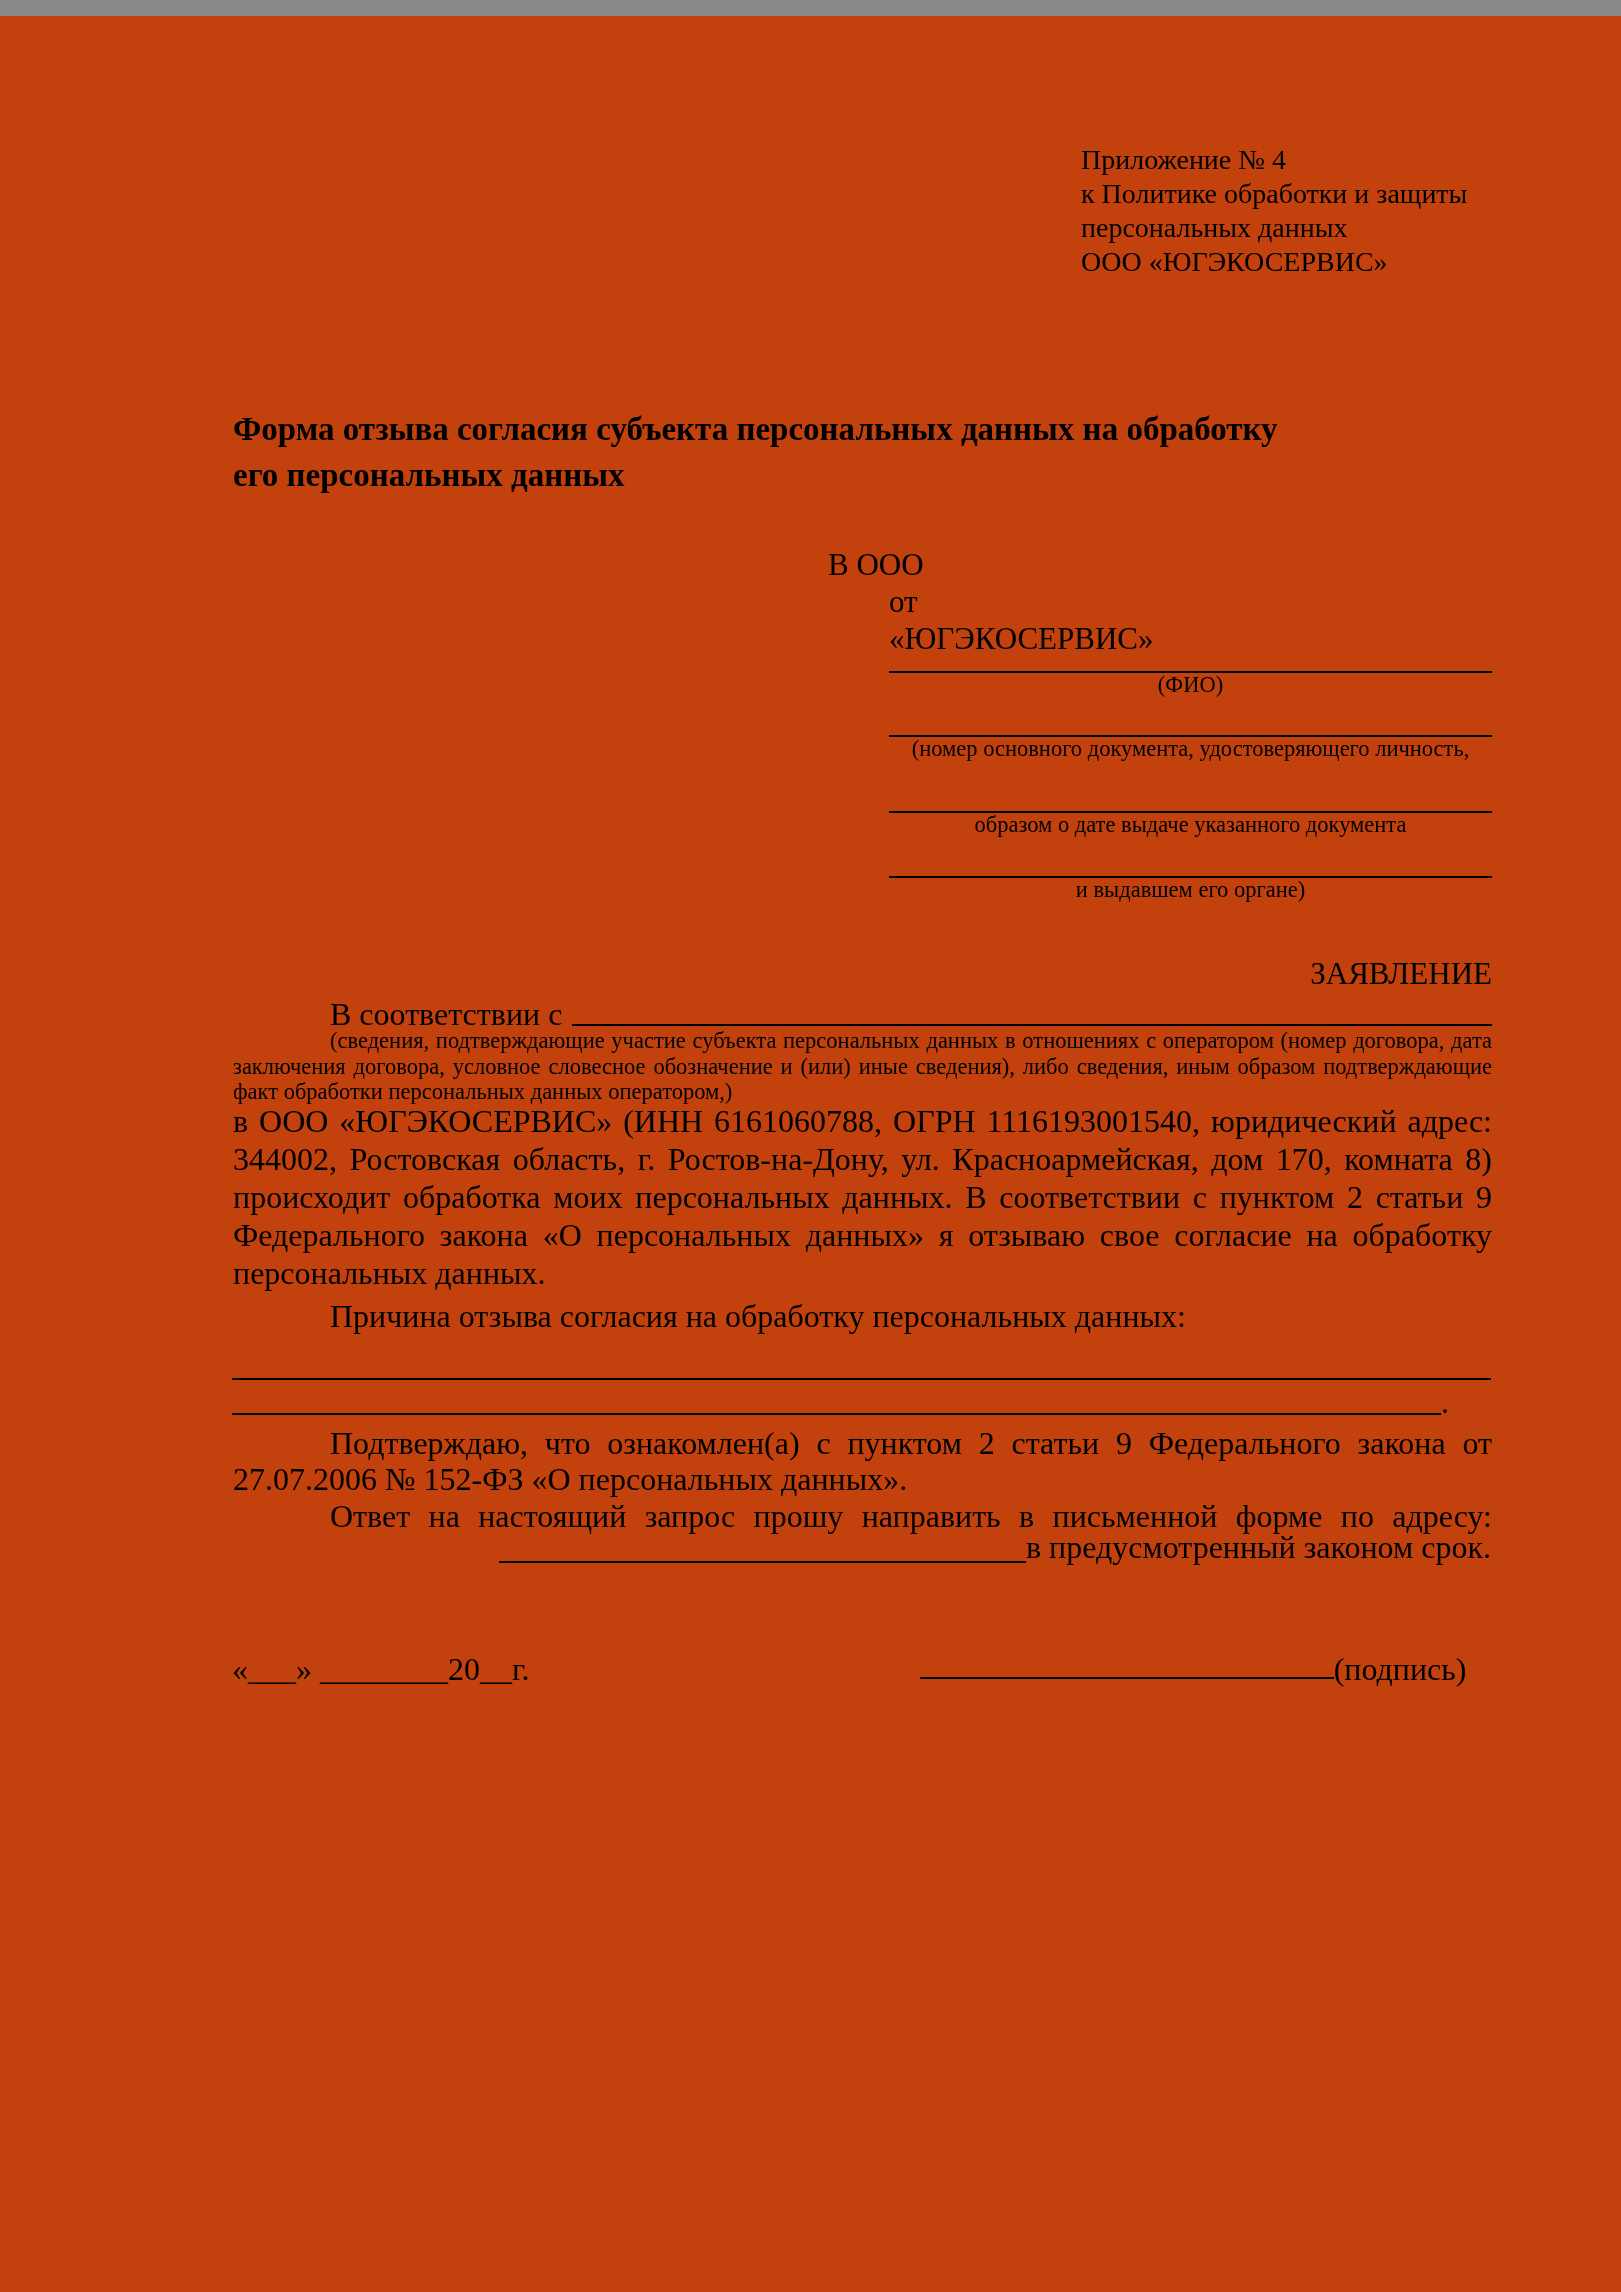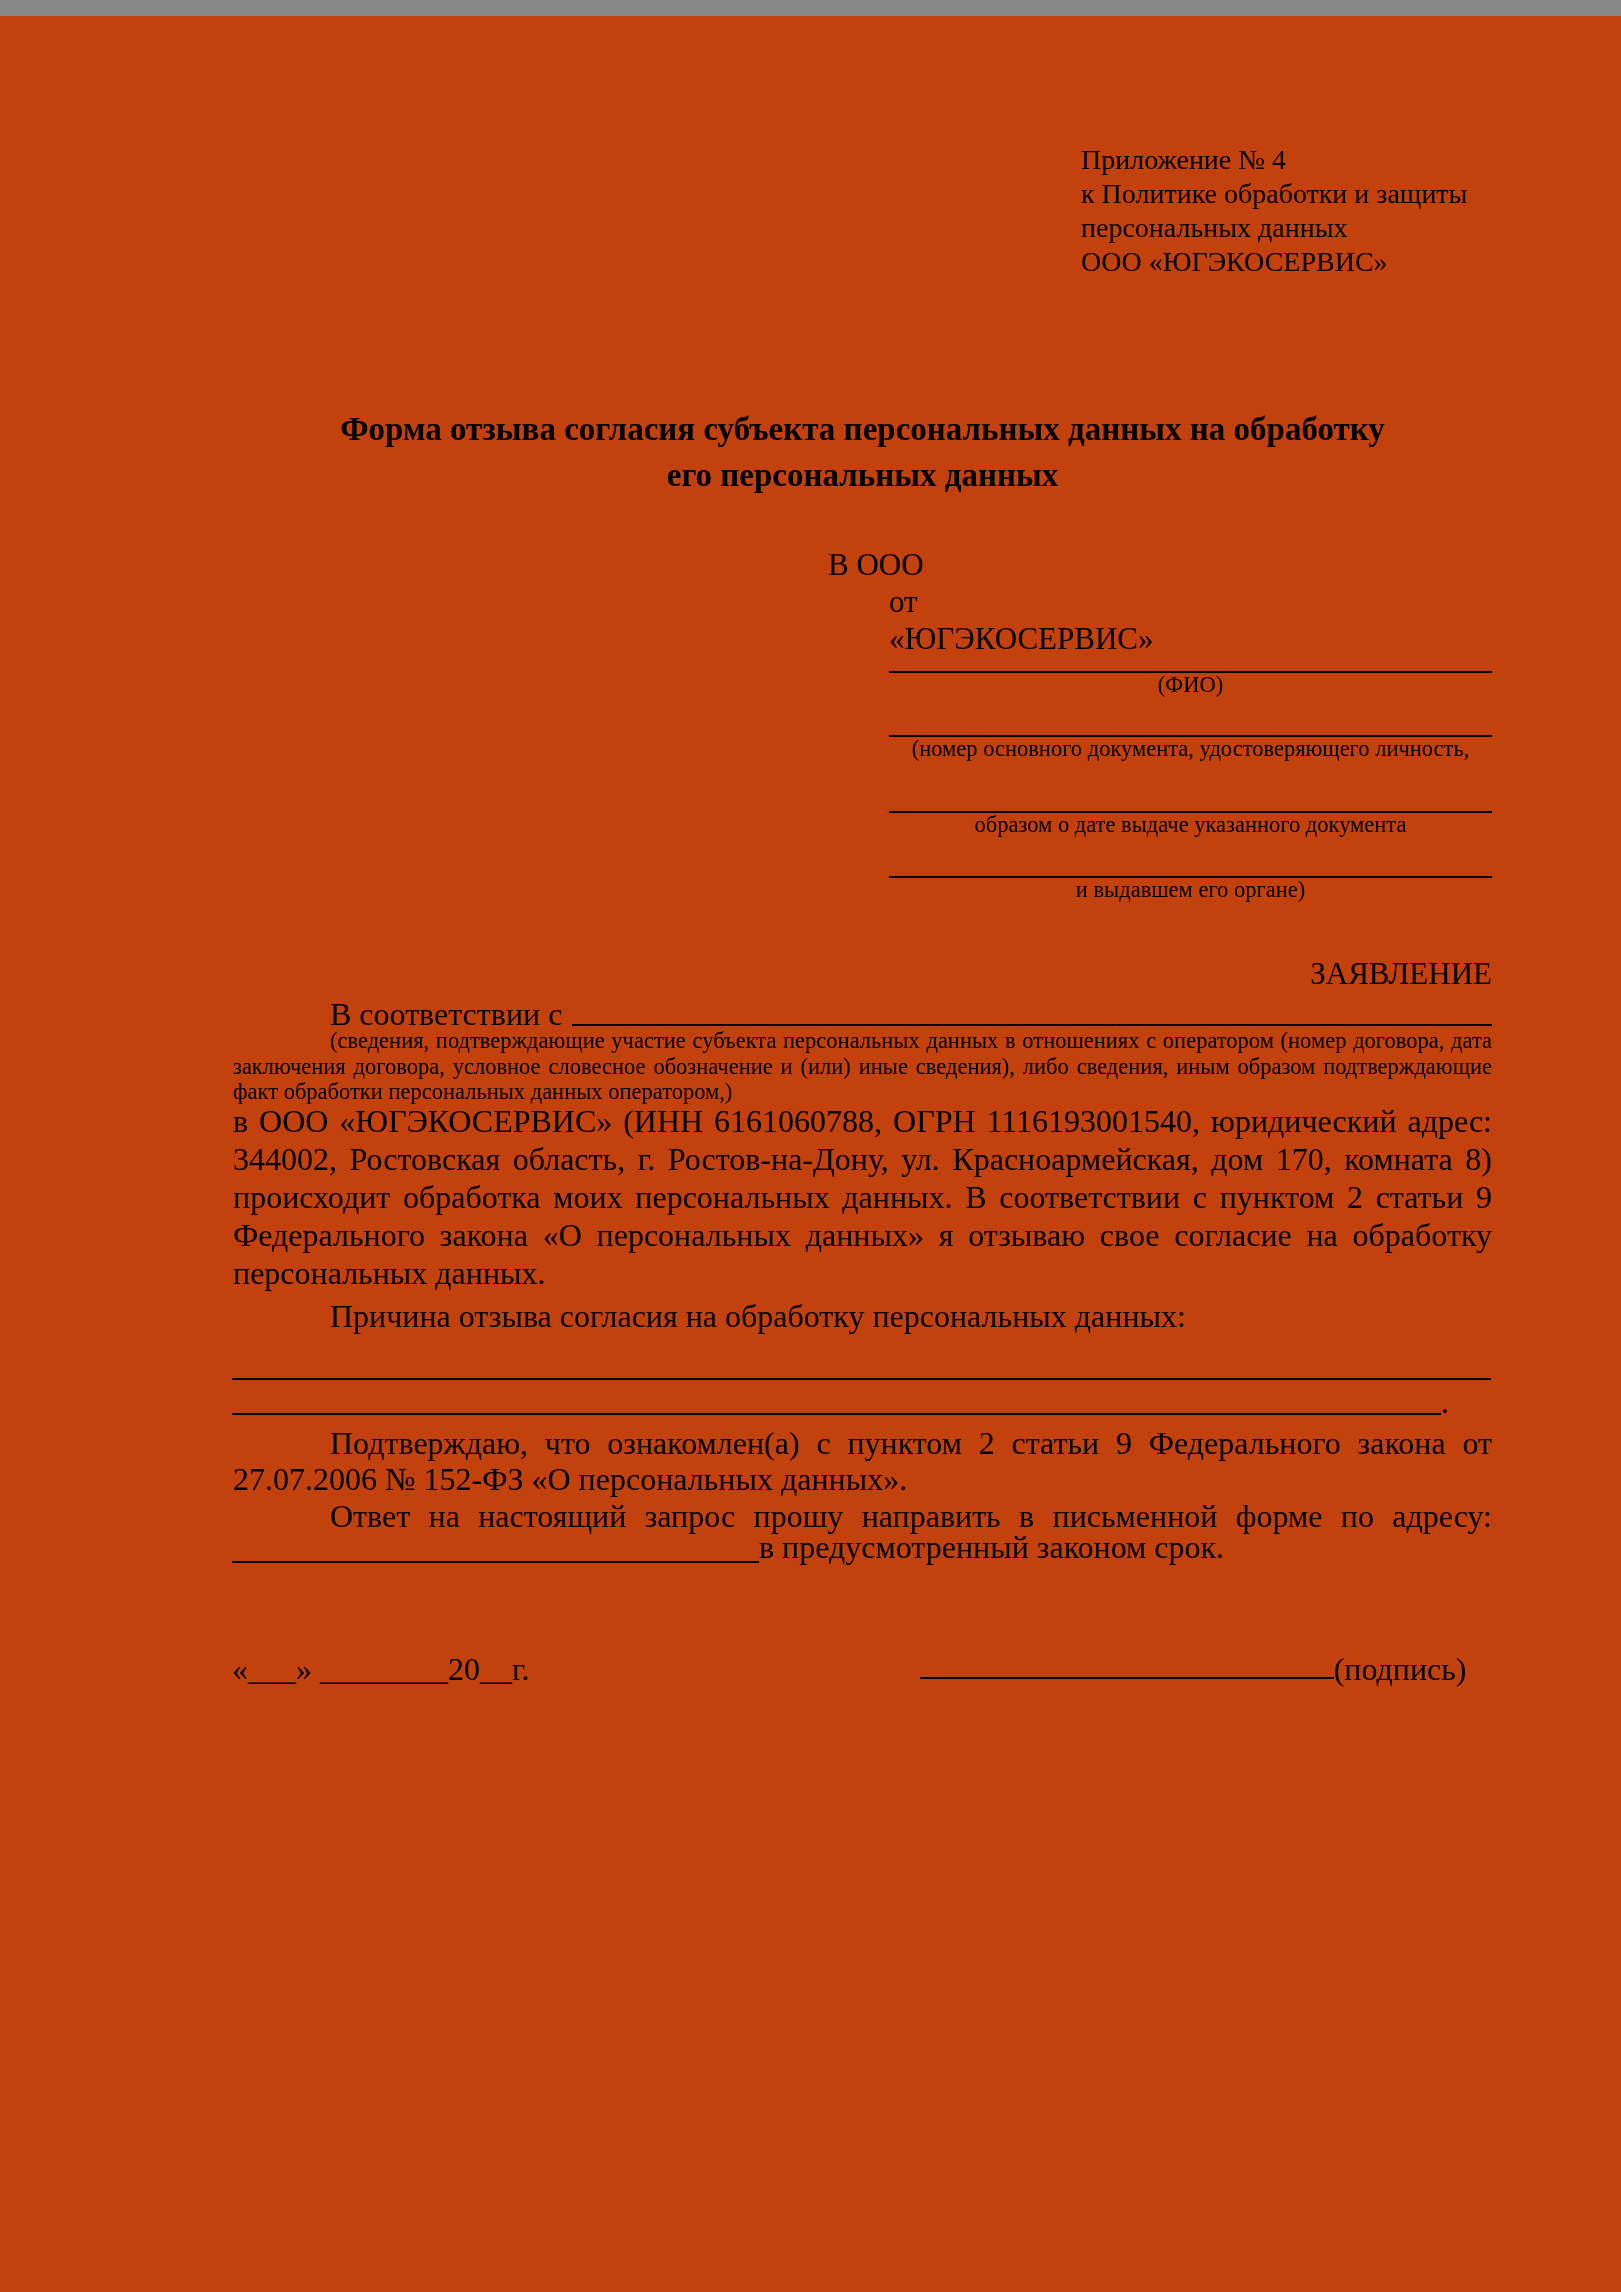--- a/index.html
+++ b/index.html
@@ -8,21 +8,21 @@
     width:1621px;height:2293px;
     margin:16px auto;
     background:#c2410c;
     color:#000000;
     font-family:"Liberation Serif","DejaVu Serif",serif;
     overflow:hidden;
   }
   
   .appendix{position:absolute;left:1081px;top:127px;font-size:28px;line-height:34px;}
   
-  .title{position:absolute;left:233px;top:390px;width:1259px;text-align:center;font-weight:bold;font-size:33px;line-height:46px;}
+  .title{position:absolute;left:233px;top:390px;width:1259px;text-align:left;font-weight:bold;font-size:33px;line-height:46px;}
   
   .addressee{position:absolute;left:828px;top:530px;width:664px;font-size:31px;}
   .addressee .tline{line-height:37px;}
   .addressee .ind{margin-left:61px;}
   .blanks{margin-left:61px;width:603px;}
   .bline{border-bottom:2.9px solid #000;}
   .blanks .bl1{height:13.7px;}
   .blanks .bl2{height:38px;}
   .blanks .bl3{height:49px;}
   .blanks .bl4{height:39px;}
@@ -35,21 +35,21 @@
   .fineprint{position:absolute;left:233px;top:1012px;width:1259px;font-size:22.5px;line-height:25.5px;text-align:justify;text-indent:97px;}
   .bodypara{position:absolute;left:233px;top:1086px;width:1259px;font-size:32px;line-height:38px;text-align:justify;}
   .reason-row{position:absolute;left:233px;top:1281px;width:1259px;display:flex;font-size:32px;line-height:38px;padding-left:97px;box-sizing:border-box;flex-direction:column;}
   .reason-row .txt{white-space:nowrap;}
   .hr1{position:absolute;left:232px;top:1327px;width:1259px;height:35px;border-bottom:2.9px solid #000;}
   .blank2-row{position:absolute;left:232px;top:1362px;width:1259px;height:35px;display:flex;font-size:32px;}
   .blank2-row .bl{width:1209px;border-bottom:2.9px solid #000;height:35px;}
   .blank2-row .dot{align-self:flex-end;line-height:19.6px;}
   .confirm{position:absolute;left:233px;top:1409px;width:1259px;font-size:32px;line-height:36px;text-align:justify;text-indent:97px;}
   .reply-line1{position:absolute;left:233px;top:1482px;width:1259px;font-size:32px;line-height:36px;text-align:justify;text-align-last:justify;text-indent:97px;white-space:nowrap;}
-  .reply-line2{position:absolute;left:232px;top:1513px;width:1259px;display:flex;font-size:32px;line-height:36px;}
+  .reply-line2{position:absolute;left:232px;top:1513px;width:1259px;display:flex;font-size:32px;line-height:36px;justify-content:flex-end;}
   .reply-line2 .bl{width:527px;height:32px;border-bottom:2.9px solid #000;}
   
   .sigrow{position:absolute;left:232px;top:1635px;width:1259px;display:flex;justify-content:space-between;font-size:32px;line-height:37px;}
   .sig-right{display:flex;margin-right:24.5px;}
   .sig-right .bl{width:414px;height:25.5px;border-bottom:2.9px solid #000;}
   .sig-right .cap{white-space:nowrap;}
 </style>
 </head>
 <body>
 

